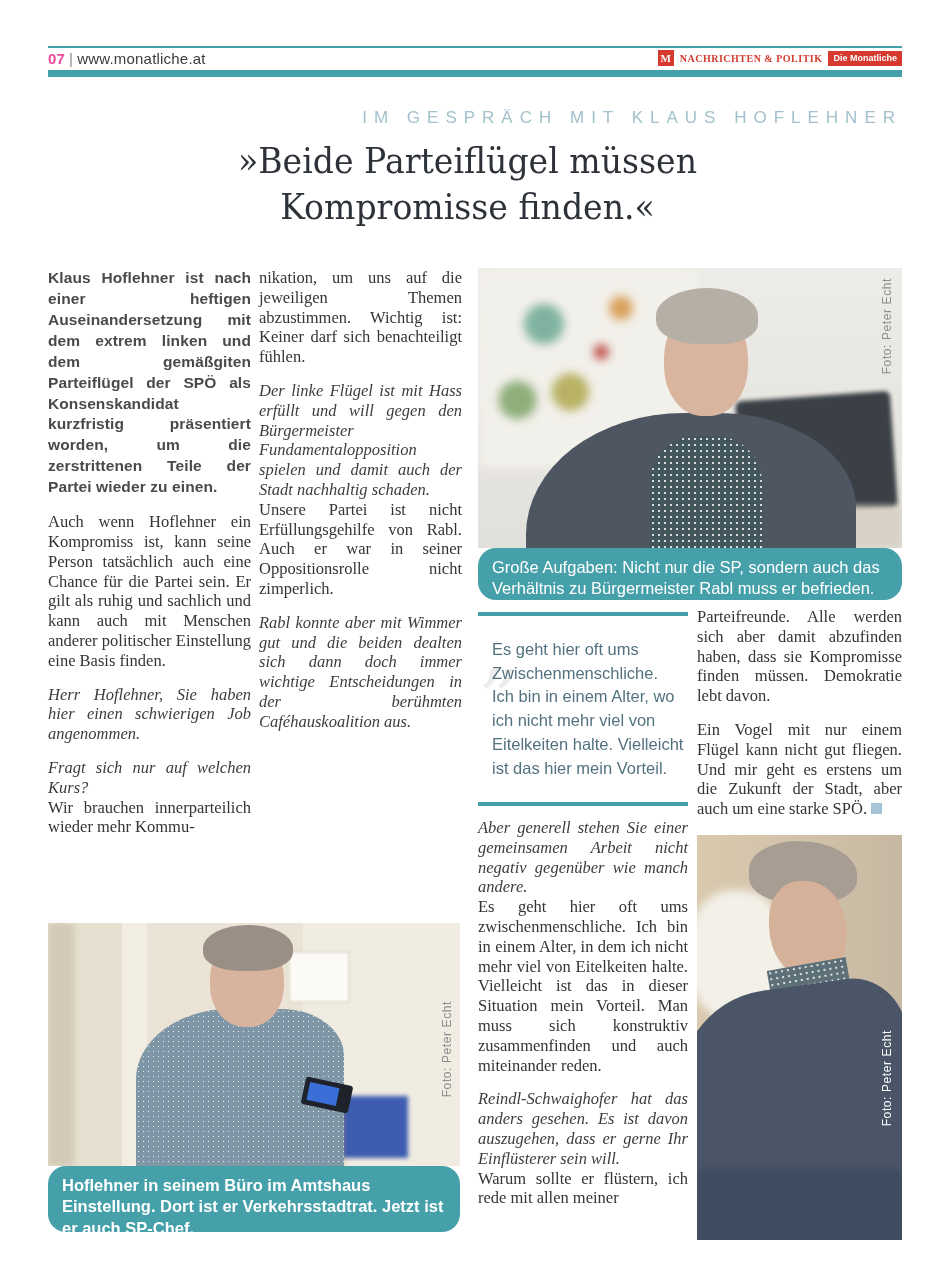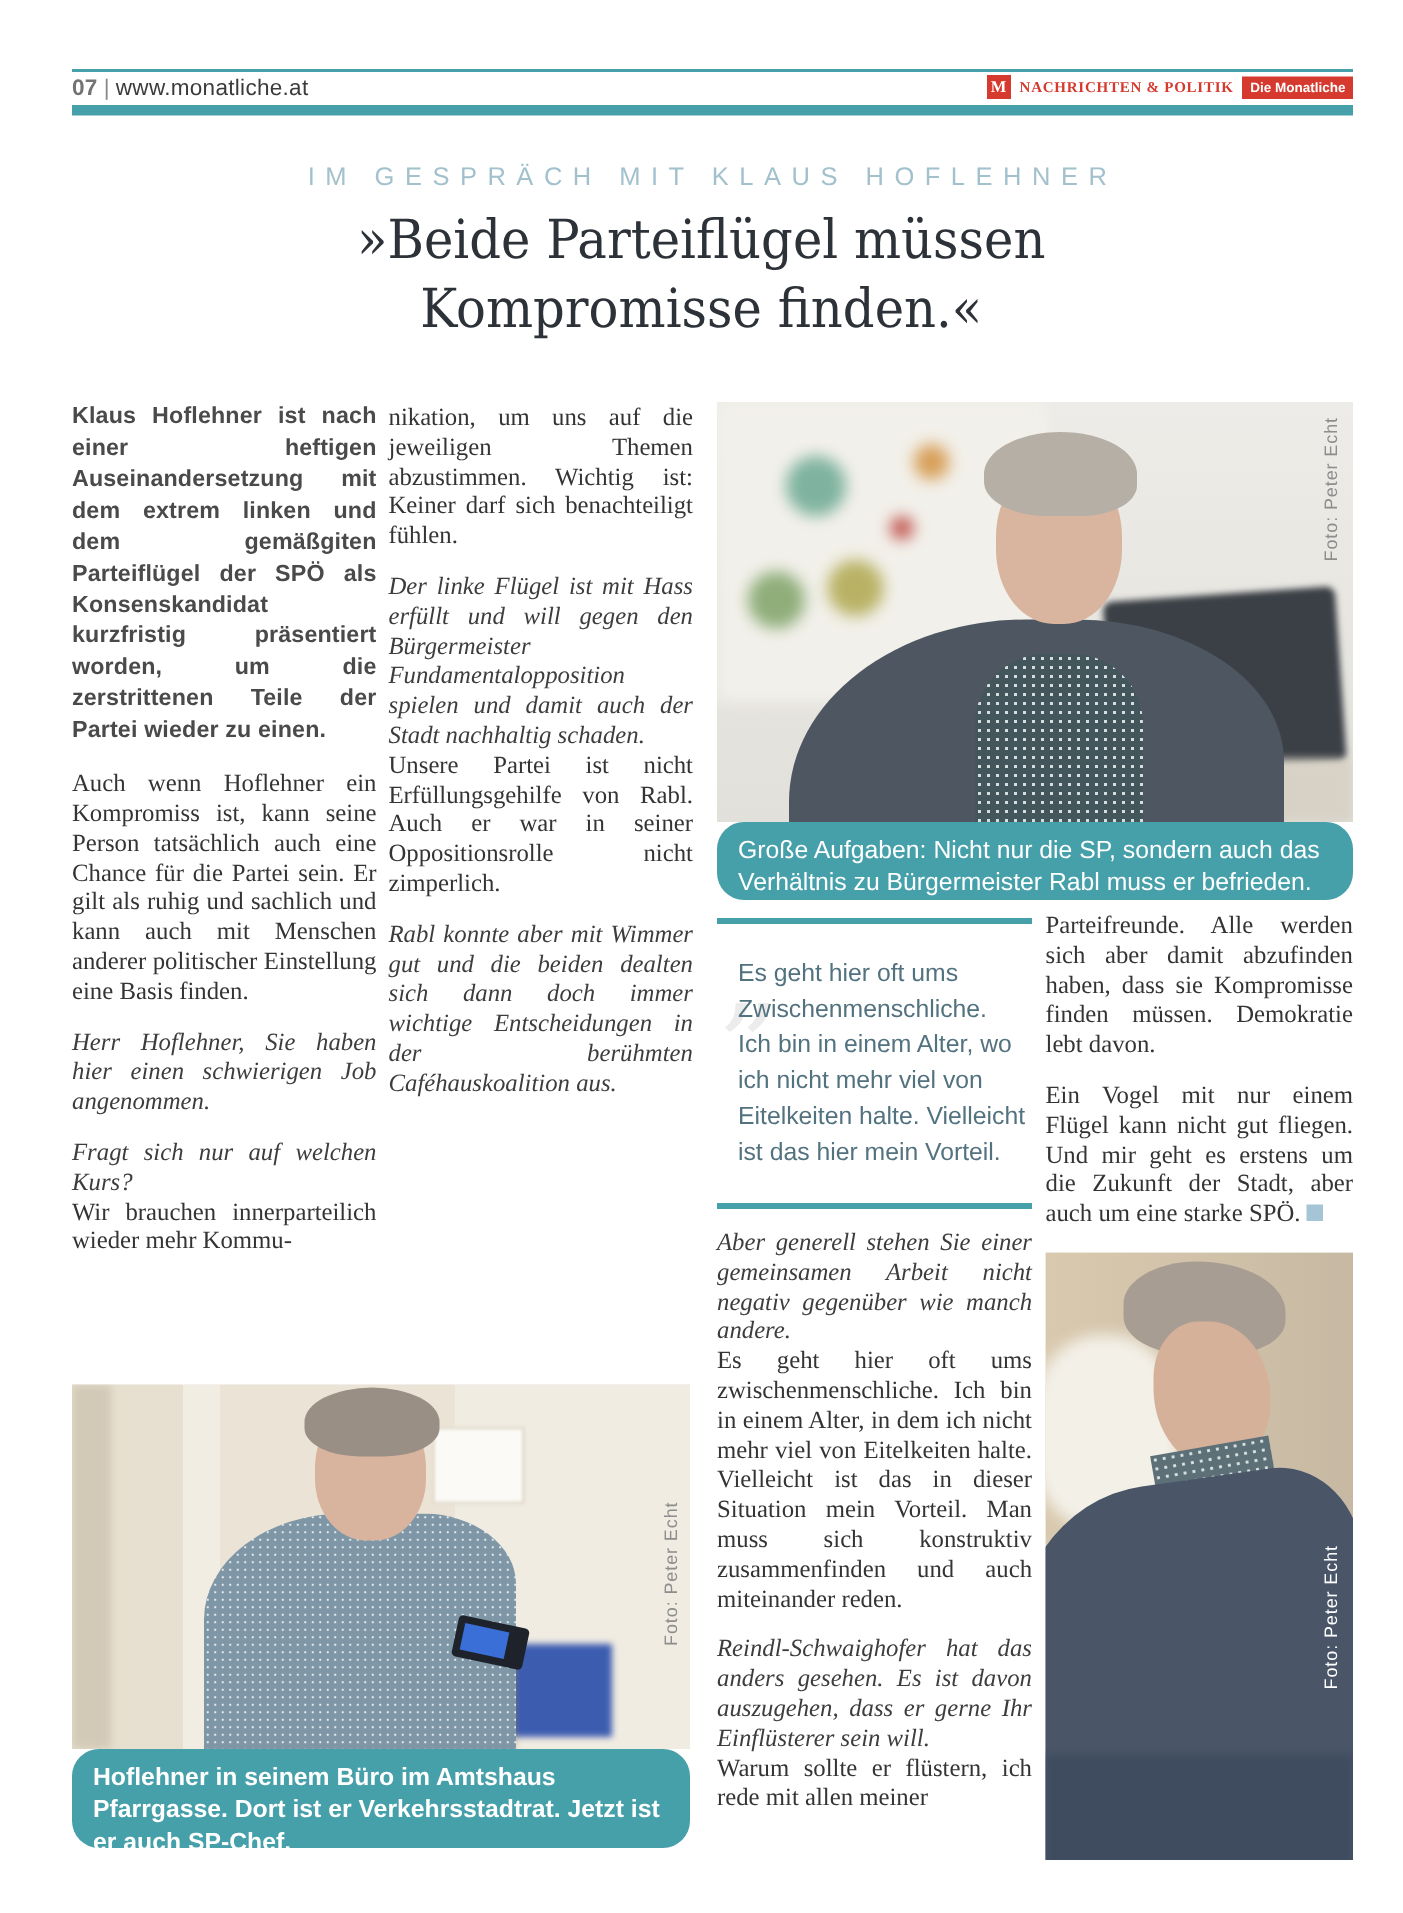--- a/index.html
+++ b/index.html
@@ -2,32 +2,32 @@
 <html lang="de" style="--teal: #46a0aa; --red: #d63a2e; --kicker: #a2c1cd; --headline: #2d3238; --pullquote: #53727f; --endmark: #a5c4d6;"><head>
 <meta charset="utf-8">
 <style>
   html,body{margin:0;padding:0;background:#ffffff;}
   .page{position:relative;width:935px;height:1275px;background:#fff;overflow:hidden;
         font-family:"Liberation Sans",sans-serif;}
   
   .rule-thin{position:absolute;left:48px;right:33px;top:46px;height:2px;background:var(--teal,#46a0aa);}
   .rule-thick{position:absolute;left:48px;right:33px;top:70px;height:7px;background:var(--teal,#46a0aa);}
   .page-info{position:absolute;left:48px;top:50px;font-size:15px;color:#3b3b3b;letter-spacing:.2px;}
-  .page-info b{font-weight:700;color:#737373;}
+  .page-info b{font-weight:700;color:#ec4899;}
   .page-info .sep{color:#8a8a8a;padding:0 4px;}
   .section-area{position:absolute;right:33px;top:50px;display:flex;align-items:center;gap:6px;}
   .m-badge{display:inline-flex;align-items:center;justify-content:center;width:16px;height:16px;
            background:var(--red,#d63a2e);color:#fff;font-family:"Liberation Serif",serif;
            font-weight:700;font-size:11px;}
   .section-title{font-family:"Liberation Serif",serif;font-weight:700;font-size:10px;
                  color:var(--red,#d63a2e);letter-spacing:.5px;}
   .brand-badge{background:var(--red,#d63a2e);color:#fff;font-size:9px;font-weight:700;
                padding:3px 5px;line-height:1;}
   
-  .kicker{position:absolute;left:48px;right:33px;top:108px;text-align:center;
+  .kicker{position:absolute;left:48px;right:33px;top:108px;text-align:right;
           font-size:17px;letter-spacing:7px;color:var(--kicker,#a2c1cd);font-weight:400;}
   .headline{position:absolute;left:0;right:0;top:138px;text-align:center;
             font-family:"DejaVu Serif","Liberation Serif",serif;color:var(--headline,#2d3238);
             font-size:36px;line-height:1.28;font-weight:500;}
   .headline .hl-line{transform:scaleX(.92);transform-origin:center;}
   
   .col{position:absolute;text-align:justify;color:#343434;}
   .col p{margin:0;}
   .serif{font-family:"Liberation Serif",serif;font-size:16.5px;line-height:1.2;}
   .italic{font-family:"Liberation Serif",serif;font-size:16.5px;line-height:1.2;font-style:italic;color:#3d3d3d;}
@@ -187,21 +187,21 @@
     <div class="p2-pic"></div>
     <div class="p2-bluebox"></div>
     <div class="p2-wood"></div>
     <div class="p2-shirt"></div>
     <div class="p2-head"></div>
     <div class="p2-hair"></div>
     <div class="p2-phone"></div>
     <div class="p2-screen"></div>
     <span class="credit p2-credit">Foto: Peter Echt</span>
   </div>
-  <div class="caption caption2">Hoflehner in seinem Büro im Amtshaus Pfarrgasse. Dort ist er Verkehrsstadtrat. Jetzt ist er auch SP-Chef.</div>
+  <div class="caption caption2">Hoflehner in seinem Büro im Amtshaus Einstellung. Dort ist er Verkehrsstadtrat. Jetzt ist er auch SP-Chef.</div>
 
   <div class="photo photo3">
     <div class="p3-bg"></div>
     <div class="p3-white"></div>
     <div class="p3-hair"></div>
     <div class="p3-face"></div>
     <div class="p3-shirt"></div>
     <div class="p3-blazer"></div>
     <div class="p3-knee"></div>
     <span class="credit p3-credit">Foto: Peter Echt</span>

